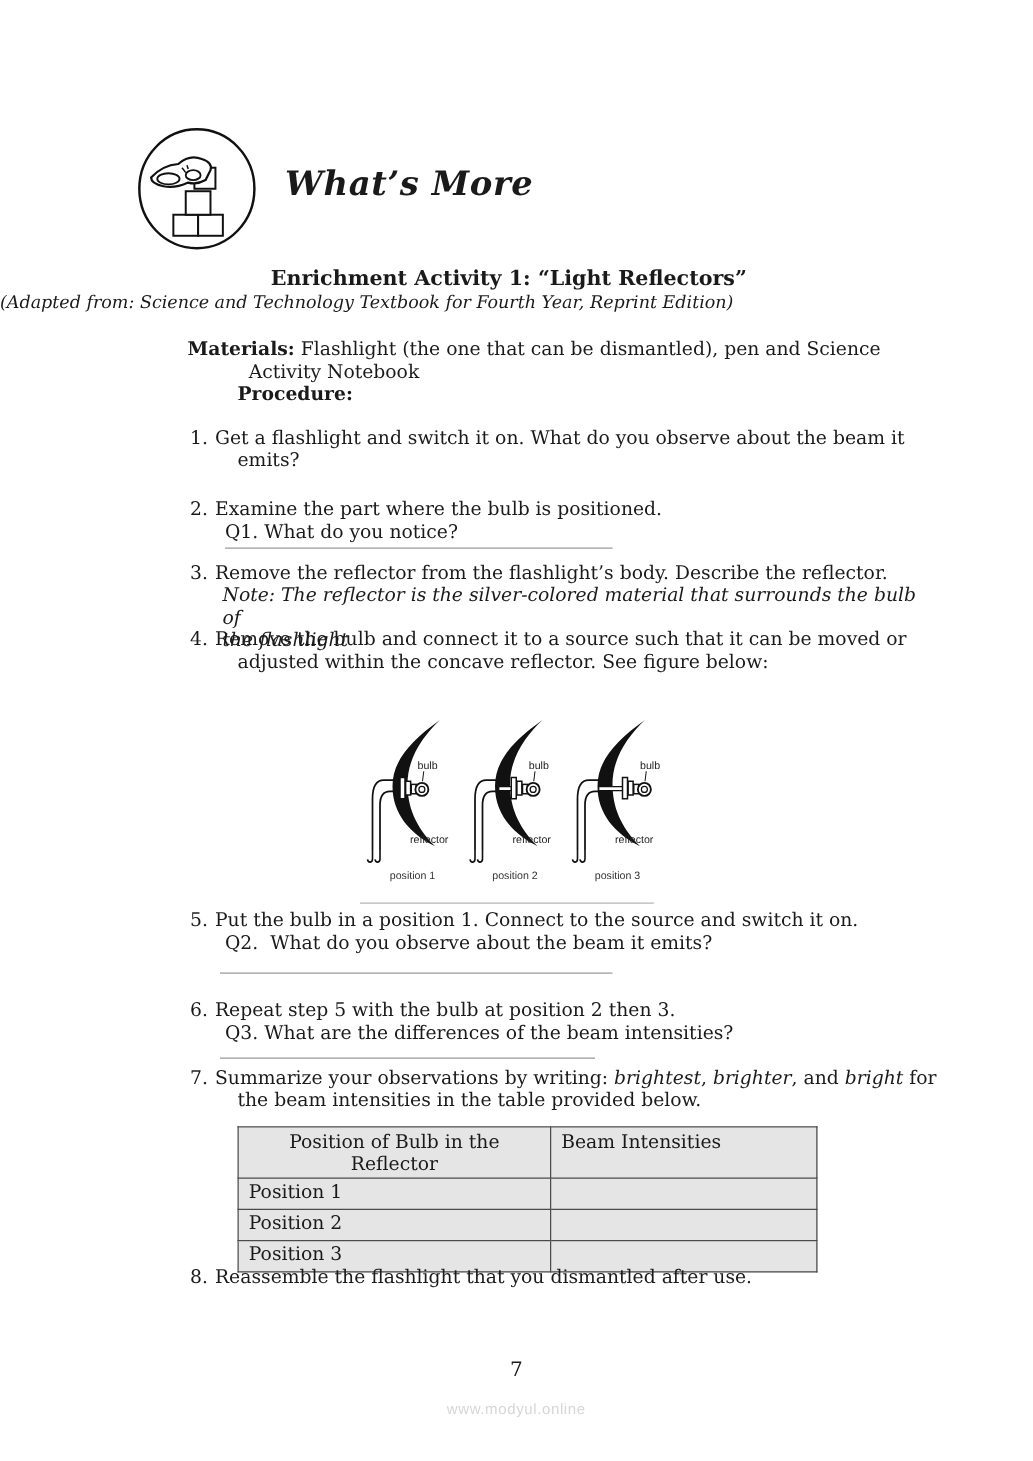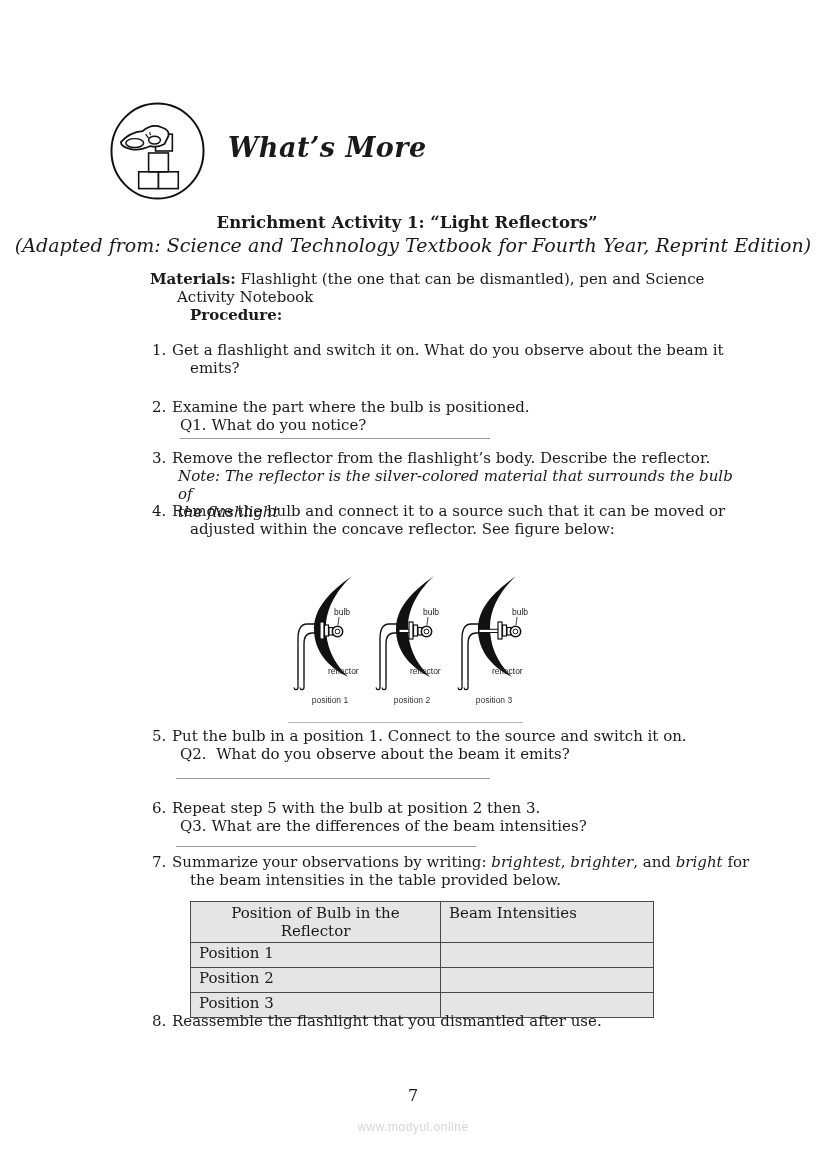--- a/index.html
+++ b/index.html
@@ -4,25 +4,25 @@
 <style>
   html,body{margin:0;padding:0;background:#fff;}
   .page{position:relative;width:826px;height:1169px;background:#ffffff;overflow:hidden;
         font-family:"DejaVu Serif","Liberation Serif",serif;color:#1a1a1a;font-size:15px;}
   
   .module-icon{position:absolute;left:108px;top:101px;width:99px;height:100px;}
   .page-title{position:absolute;left:228px;top:132px;font-size:27px;font-weight:bold;font-style:italic;
               letter-spacing:.5px;white-space:nowrap;}
   .activity-heading{position:absolute;left:0;top:213px;width:814px;text-align:center;
                     font-weight:bold;font-size:16.5px;white-space:nowrap;}
-  .source-line{position:absolute;left:0;top:234px;width:826px;text-align:center;
-               font-style:italic;font-size:19px;white-space:nowrap;}
+  .source-line{position:absolute;left:0;top:234px;width:826px;text-align:left;
+               font-style:italic;font-size:14px;white-space:nowrap;}
   
   .materials{position:absolute;left:150px;top:270px;line-height:18px;white-space:nowrap;}
-  .materials .cont{margin-left:27px;}
+  .materials .cont{margin-left:49px;}
   .bold{font-weight:bold;}
   .proc-label{position:absolute;left:150px;top:306px;font-weight:bold;margin-left:40px;}
   
   .step{position:absolute;left:152px;width:600px;line-height:18px;}
   .step .line{white-space:pre;}
   .step .num{display:inline-block;min-width:20px;}
   .step .cont{margin-left:38px;}
   .step .q{margin-left:28px;white-space:pre;}
   .step .note{margin-left:26px;font-style:italic;}
   .it{font-style:italic;}

